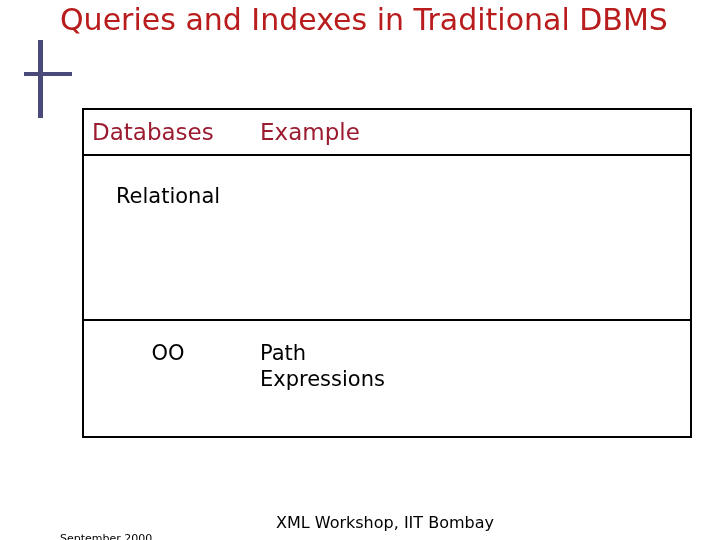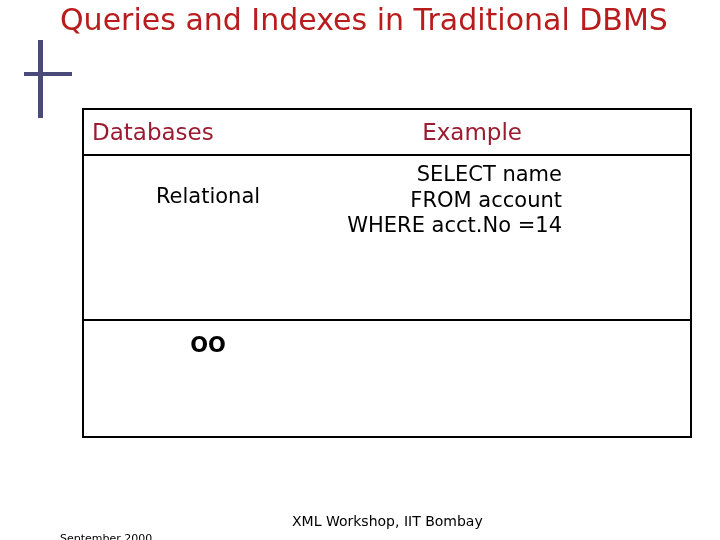--- a/index.html
+++ b/index.html
@@ -64,80 +64,76 @@
 
   .cell {
     box-sizing: border-box;
     padding: 6px 8px;
     font-size: 21px;
     color: #000000;
     line-height: 1.22;
   }
   .c1 { width: 168px; }
   .c2 { width: 160px; }
-  .c3 { width: 278px; text-align: right; }
+  .c3 { width: 278px; }
 
   .header .cell {
     color: #9b1b30;
     font-size: 23px;
     padding-top: 8px;
     padding-bottom: 8px;
   }
   .header .c1 { }
 
   .row-relational {
     height: 165px;
   }
   .row-oo {
     height: 115px;
   }
-  .center-h { text-align: center; margin-left: 40px; }
+  .center-h { text-align: center; }
 
   .pad-top-rel { padding-top: 28px; }
-  .pad-top-oo  { padding-top: 12px; font-weight: bold; }
+  .pad-top-oo  { padding-top: 20px; }
 
   .footer-date {
     position: absolute;
     left: 60px;
     top: 532px;
     font-size: 11px;
     color: #000000;
   }
   .footer-center {
     position: absolute;
-    left: 292px;
+    left: 276px;
     top: 513px;
-    font-size: 14px;
+    font-size: 16px;
     color: #000000;
   }
 </style>
 </head>
 <body>
 
 <div class="title-bar-v"></div>
 <div class="title-bar-h"></div>
 
 <div class="slide-title">Queries and Indexes in Traditional DBMS</div>
 
 <div class="table-wrap">
 
   <div class="row header">
     <div class="cell c1">Databases</div>
     <div class="cell c3">Example</div>
   </div>
 
   <div class="row row-relational">
     <div class="cell c1 center-h pad-top-rel">Relational</div>
-    <div class="cell c3">
-      <div>SELECT name</div>
-      <div>FROM account</div>
-      <div>WHERE acct.No =14</div>
-    </div>
   </div>
 
   <div class="row row-oo last">
     <div class="cell c1 center-h pad-top-oo">OO</div>
+    <div class="cell c2 pad-top-oo">Path Expressions</div>
   </div>
 
 </div>
 
 <div class="footer-date">September 2000</div>
 <div class="footer-center">XML Workshop, IIT Bombay</div>
 
 </body></html>

